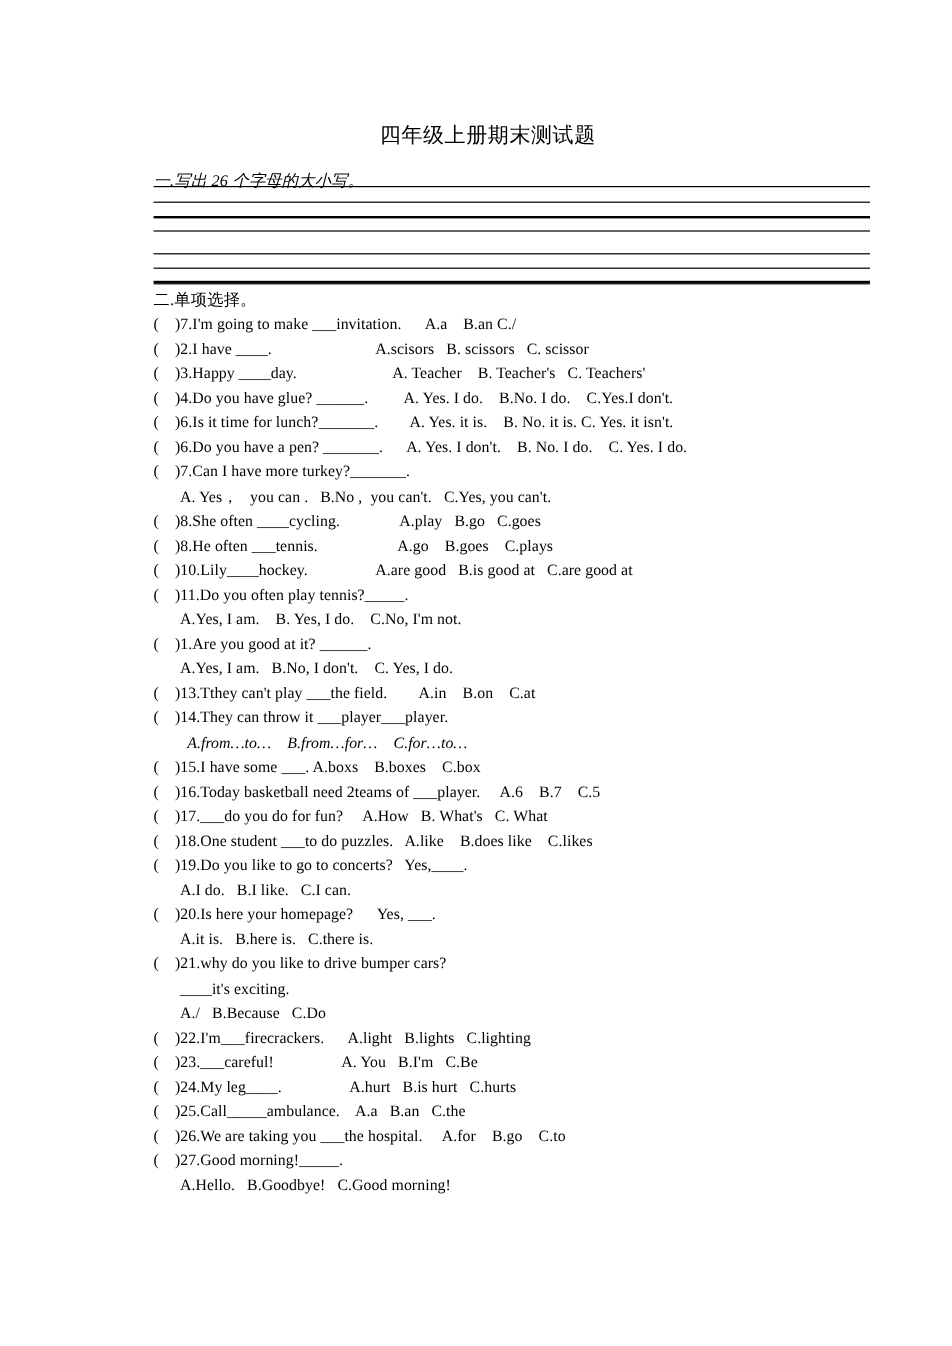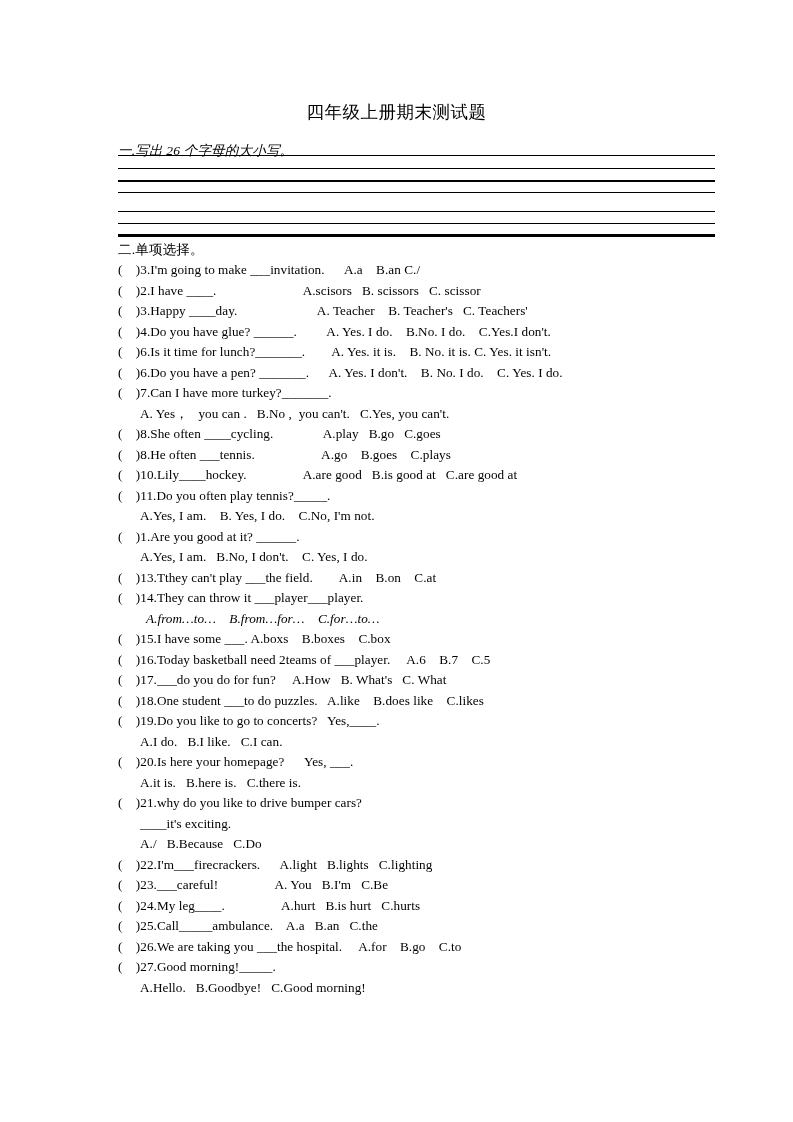--- a/index.html
+++ b/index.html
@@ -12,21 +12,21 @@
     width: 793px;
     height: 1122px;
     position: relative;
     font-family: "Liberation Serif", "DejaVu Serif", serif;
     color: #000000;
     -webkit-font-smoothing: antialiased;
   }
 
   .page {
     position: absolute;
-    left: 0; top: 0;
+    left: 10px; top: 0;
     width: 715px;
     height: 1122px;
     overflow: hidden;
   }
 
   
   .doc-title {
     position: absolute;
     left: 0;
     top: 101px;
@@ -100,21 +100,21 @@
       <div class="rule-line thin" style="top: 192px; left: 118px; width: 612px;"></div>
       <div class="rule-line thin" style="top: 211px; left: 118px; width: 612px;"></div>
       <div class="rule-line thin" style="top: 223px; left: 118px; width: 612px;"></div>
       <div class="rule-line thick" style="top: 234px; left: 118px; width: 612px;"></div>
       <div class="rule-line thin" style="top: 236px; left: 118px; width: 612px;"></div>
     </div>
 
   <div class="section-heading" id="section-2-heading">二.单项选择。</div>
 
   <div class="qlist" id="qlist-host">
-      <div class="qline">(    )3.I'm going to make ___invitation.      A.a    B.an C./</div>
+      <div class="qline">(    )7.I'm going to make ___invitation.      A.a    B.an C./</div>
       <div class="qline">(    )2.I have ____.                          A.scisors   B. scissors   C. scissor</div>
       <div class="qline">(    )3.Happy ____day.                        A. Teacher    B. Teacher's   C. Teachers'</div>
       <div class="qline">(    )4.Do you have glue? ______.         A. Yes. I do.    B.No. I do.    C.Yes.I don't.</div>
       <div class="qline">(    )6.Is it time for lunch?_______.        A. Yes. it is.    B. No. it is. C. Yes. it isn't.</div>
       <div class="qline">(    )6.Do you have a pen? _______.      A. Yes. I don't.    B. No. I do.    C. Yes. I do.</div>
       <div class="qline">(    )7.Can I have more turkey?_______.</div>
       <div class="qline cont">A. Yes，   you can .   B.No ,  you can't.   C.Yes, you can't.</div>
       <div class="qline">(    )8.She often ____cycling.               A.play   B.go   C.goes</div>
       <div class="qline">(    )8.He often ___tennis.                    A.go    B.goes    C.plays</div>
       <div class="qline">(    )10.Lily____hockey.                 A.are good   B.is good at   C.are good at</div>

